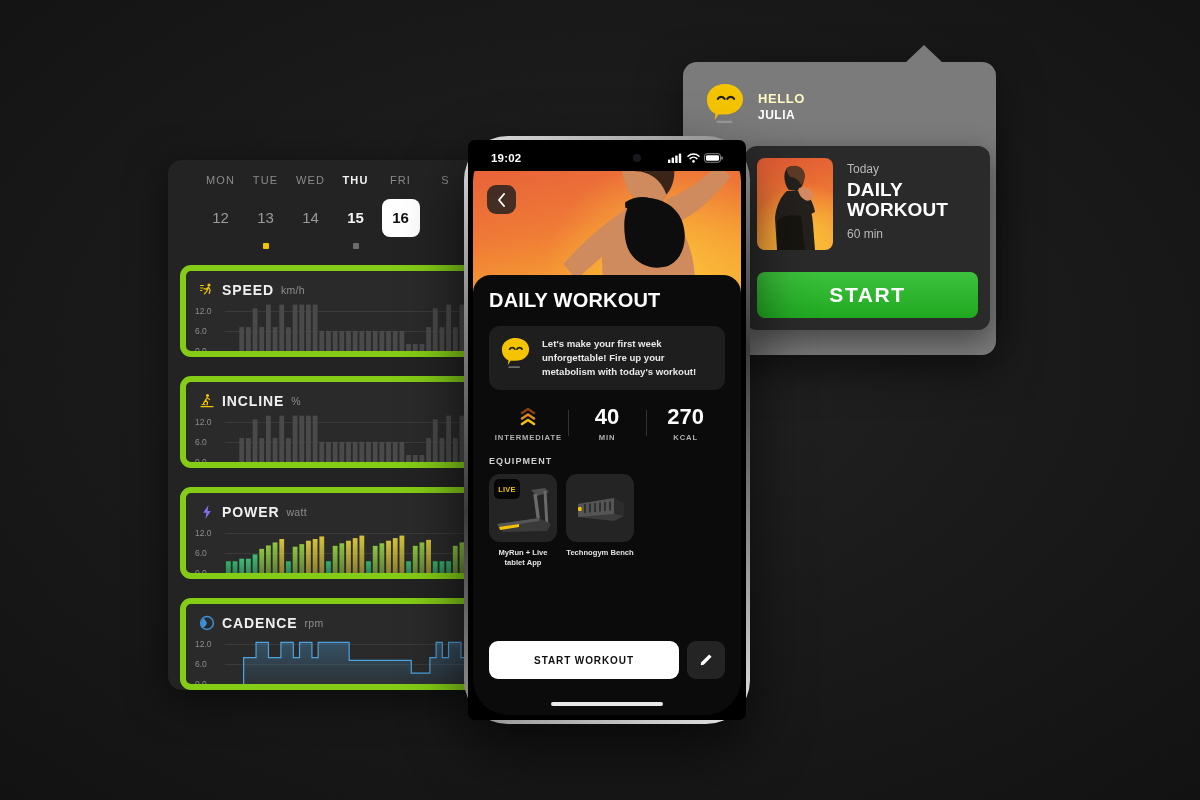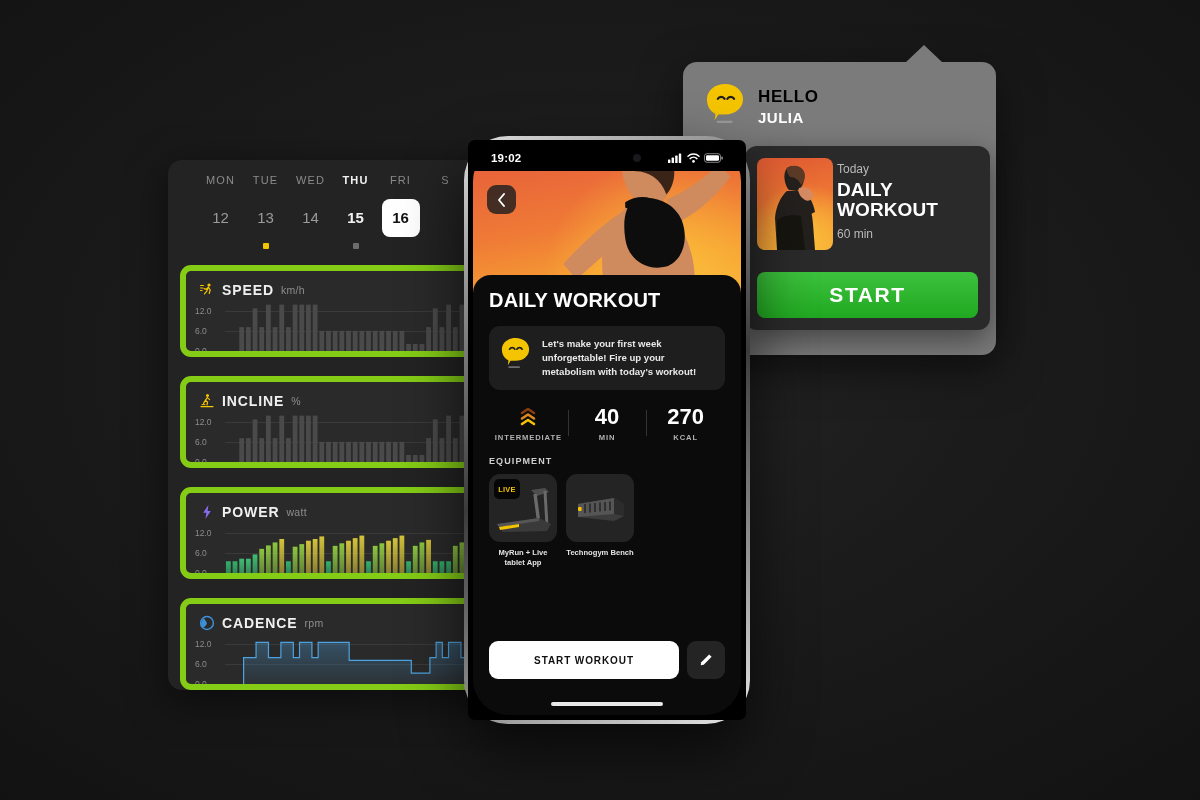--- a/index.html
+++ b/index.html
@@ -241,34 +241,34 @@
     border-left: 19px solid transparent;
     border-right: 19px solid transparent;
     border-bottom: 18px solid #7b7b7b;
   }
   .hello-row {
     display: flex; align-items: center; gap: 14px;
     padding: 21px 0 0 23px;
   }
   .hello-av { width: 38px; flex: 0 0 38px; }
   .hello-hi {
-    font-size: 17px; font-weight: 800; color: #000000; letter-spacing: .6px; text-align: center;
+    font-size: 13px; font-weight: 800; color: #fef9c3; letter-spacing: .6px; text-align: center;
   }
   .hello-name {
-    font-size: 15px; font-weight: 700; color: #fff; letter-spacing: .5px;
+    font-size: 12px; font-weight: 700; color: #fff; letter-spacing: .5px;
     margin-top: 2px;
   }
   #todaycard {
     position: absolute; left: 745px; top: 146px;
     width: 245px; height: 184px;
     background: #2a2a2a; border-radius: 12px;
     box-shadow: 0 10px 30px rgba(0,0,0,.45);
     padding: 12px;
   }
-  .today-row { display: flex; gap: 4px; }
+  .today-row { display: flex; gap: 14px; }
   .today-thumb {
     width: 76px; height: 92px; border-radius: 8px; flex: 0 0 76px;
     position: relative; overflow: hidden;
     background:
       radial-gradient(circle at 62% 85%, #fcc23a 0%, rgba(252,194,58,0) 58%),
       linear-gradient(170deg,#e05a33 0%,#ee7634 45%,#f6a835 100%);
   }
   .today-meta { padding-top: 4px; }
   .today-sub { font-size: 12px; color: #b9b9b9; margin-bottom: 4px; }
   .today-title {

